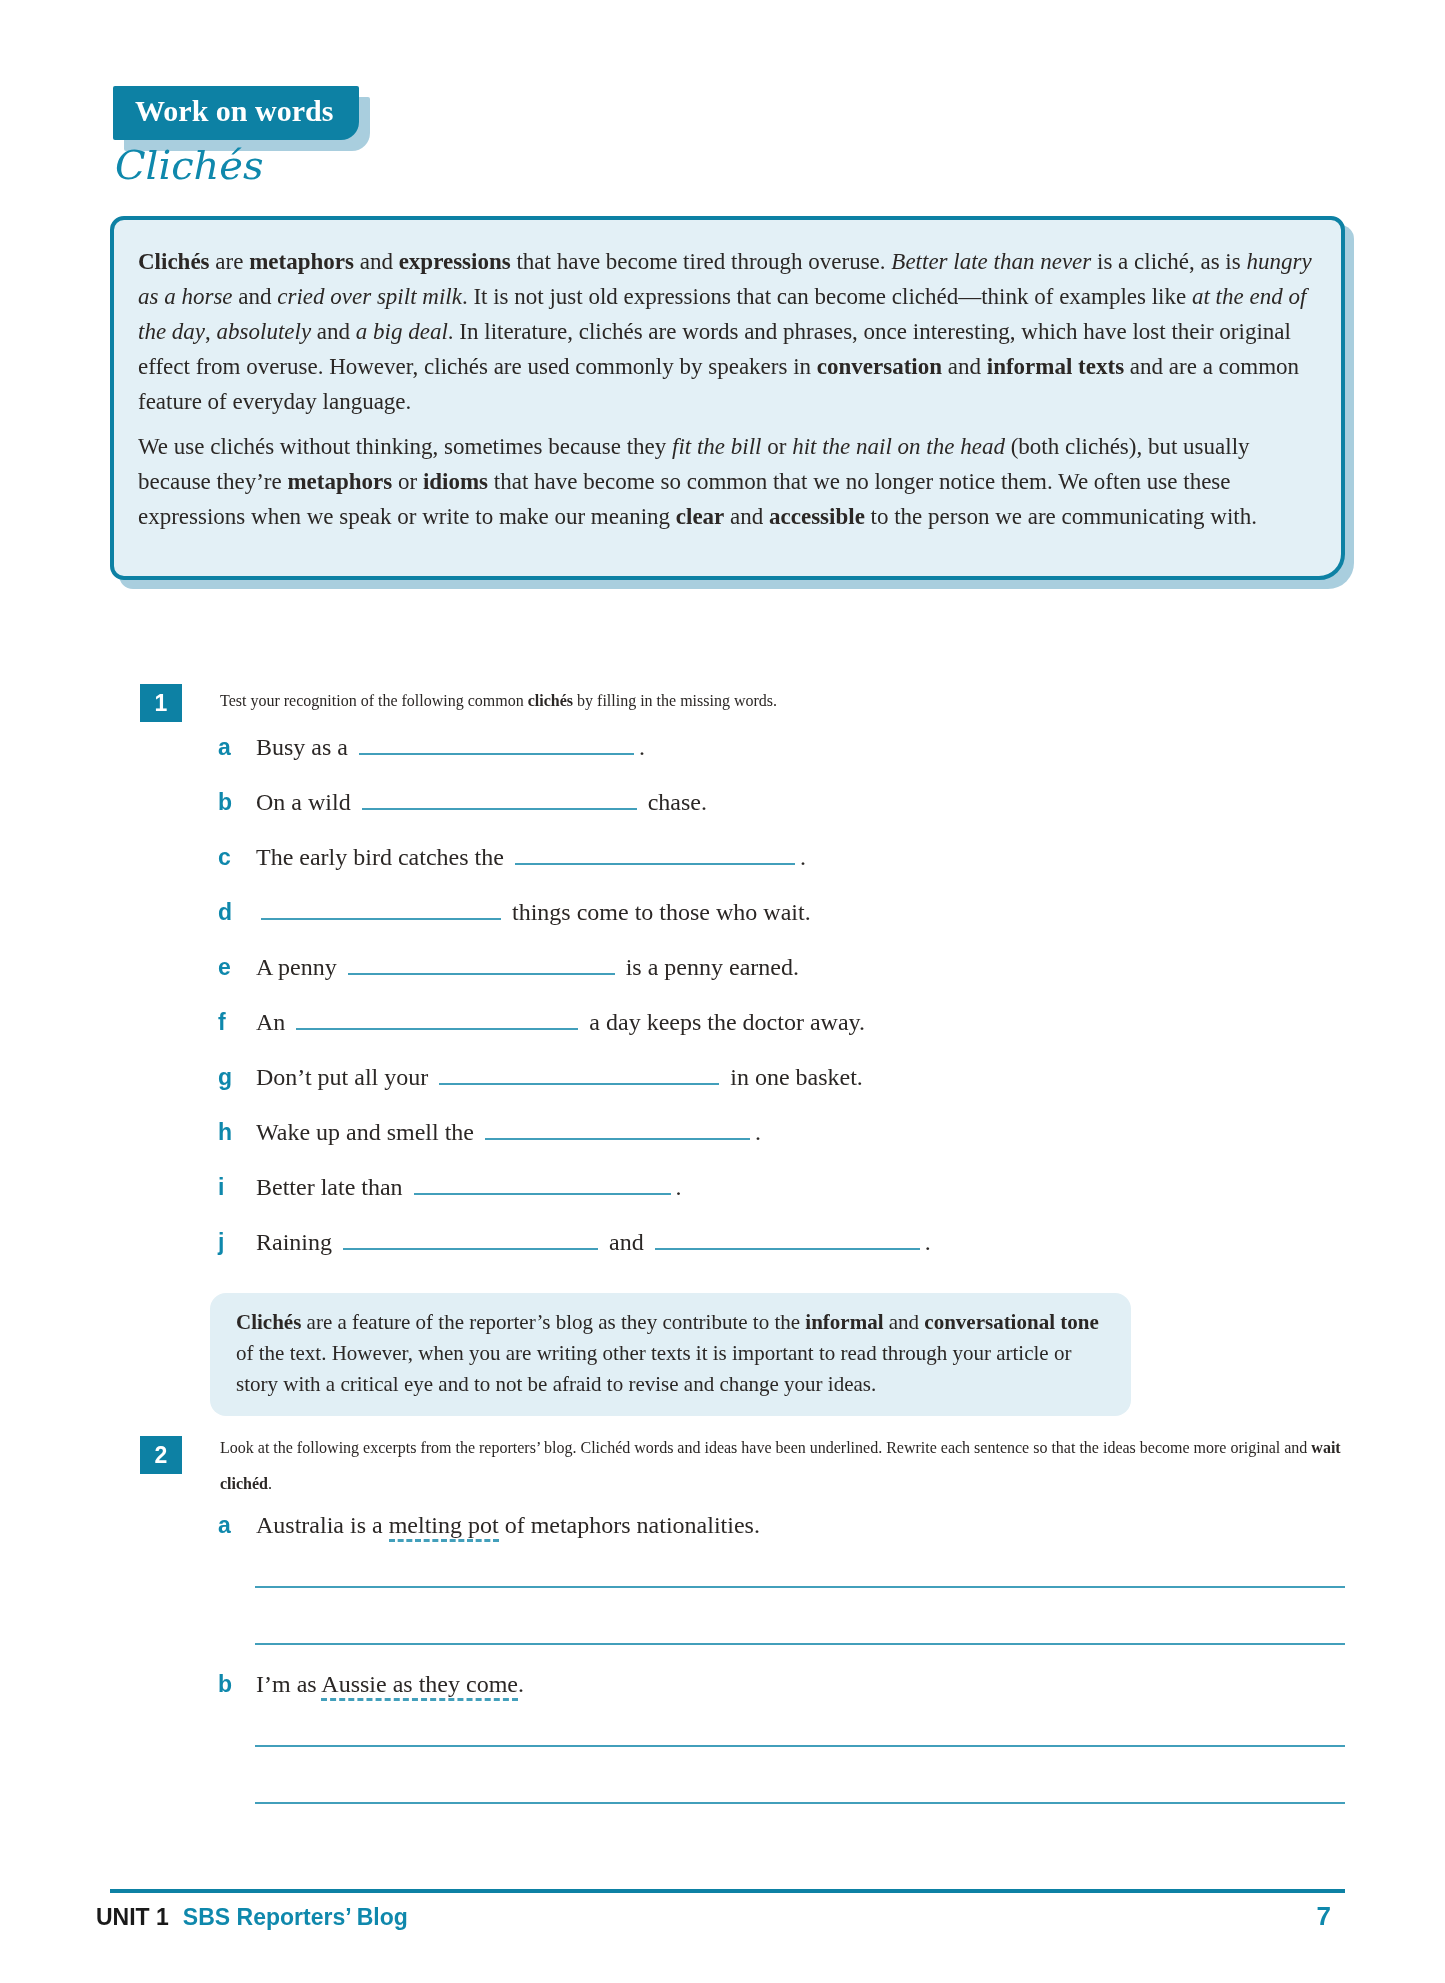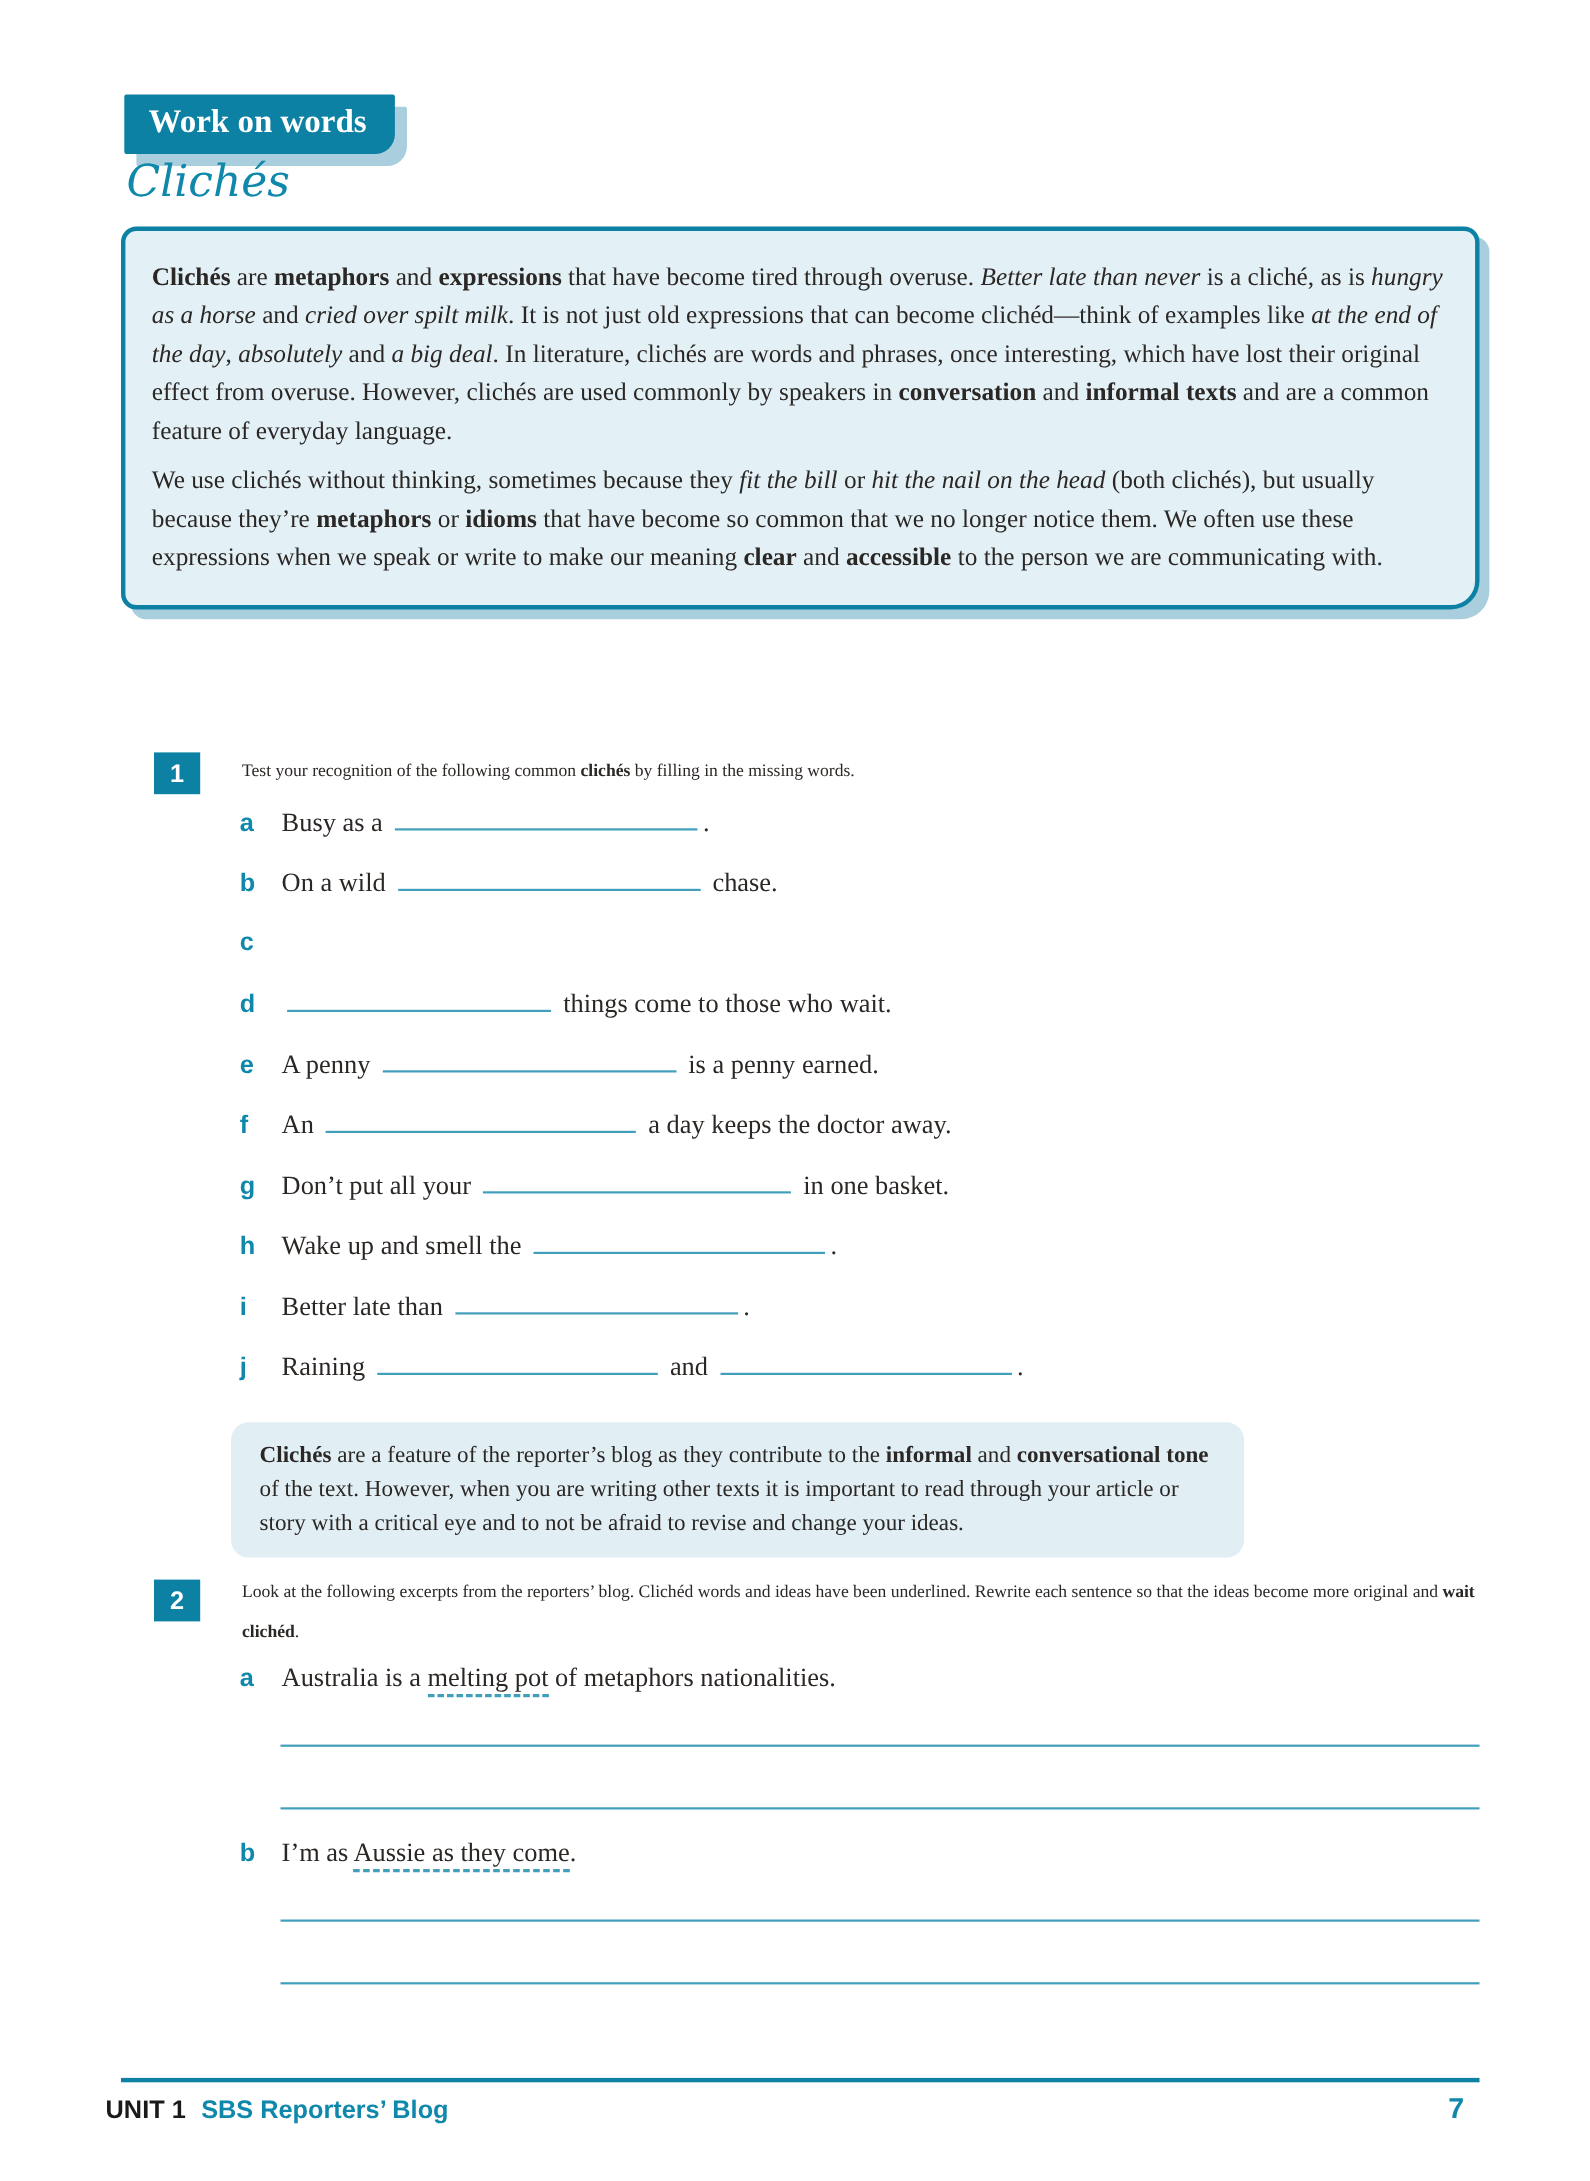--- a/index.html
+++ b/index.html
@@ -32,27 +32,27 @@
     box-shadow:11px 11px 0 var(--shadow-blue);
   }
   .page-title{
     position:absolute;left:115px;top:142px;
     color:var(--teal-text);
     font-family:"DejaVu Serif",serif;
     font-style:italic;
     font-size:40px;
   }
   .intro-box{
-    position:absolute;left:110px;top:206px;
+    position:absolute;left:110px;top:216px;
     width:1235px;box-sizing:border-box;
     background:var(--box-bg);
     border:4px solid var(--teal);
     border-radius:14px 14px 26px 14px;
     box-shadow:9px 9px 0 var(--shadow-blue);
-    padding:14px 28px 18px 24px;
+    padding:14px 28px 34px 24px;
   }
   .intro-box p{margin:10px 0 8px 0;font-size:23px;line-height:35px;}
   .bold{font-weight:bold;}
   .italic{font-style:italic;}
   .num-badge{
     position:absolute;left:140px;
     width:42px;height:38px;
     background:var(--teal);
     color:#ffffff;
     font-family:"Liberation Sans",sans-serif;
@@ -131,20 +131,21 @@
     <div class="item">
       <span class="letter">a</span>
       <span><span>Busy as a </span><span class="blank" style="width: 275px;"></span><span>.</span></span>
     </div>
     <div class="item">
       <span class="letter">b</span>
       <span><span>On a wild </span><span class="blank" style="width: 275px;"></span><span> chase.</span></span>
     </div>
     <div class="item">
       <span class="letter">c</span>
+      <span><span>The early bird catches the </span><span class="blank" style="width: 280px;"></span><span>.</span></span>
     </div>
     <div class="item">
       <span class="letter">d</span>
       <span><span class="blank" style="width: 240px;"></span><span> things come to those who wait.</span></span>
     </div>
     <div class="item">
       <span class="letter">e</span>
       <span><span>A penny </span><span class="blank" style="width: 267px;"></span><span> is a penny earned.</span></span>
     </div>
     <div class="item">

